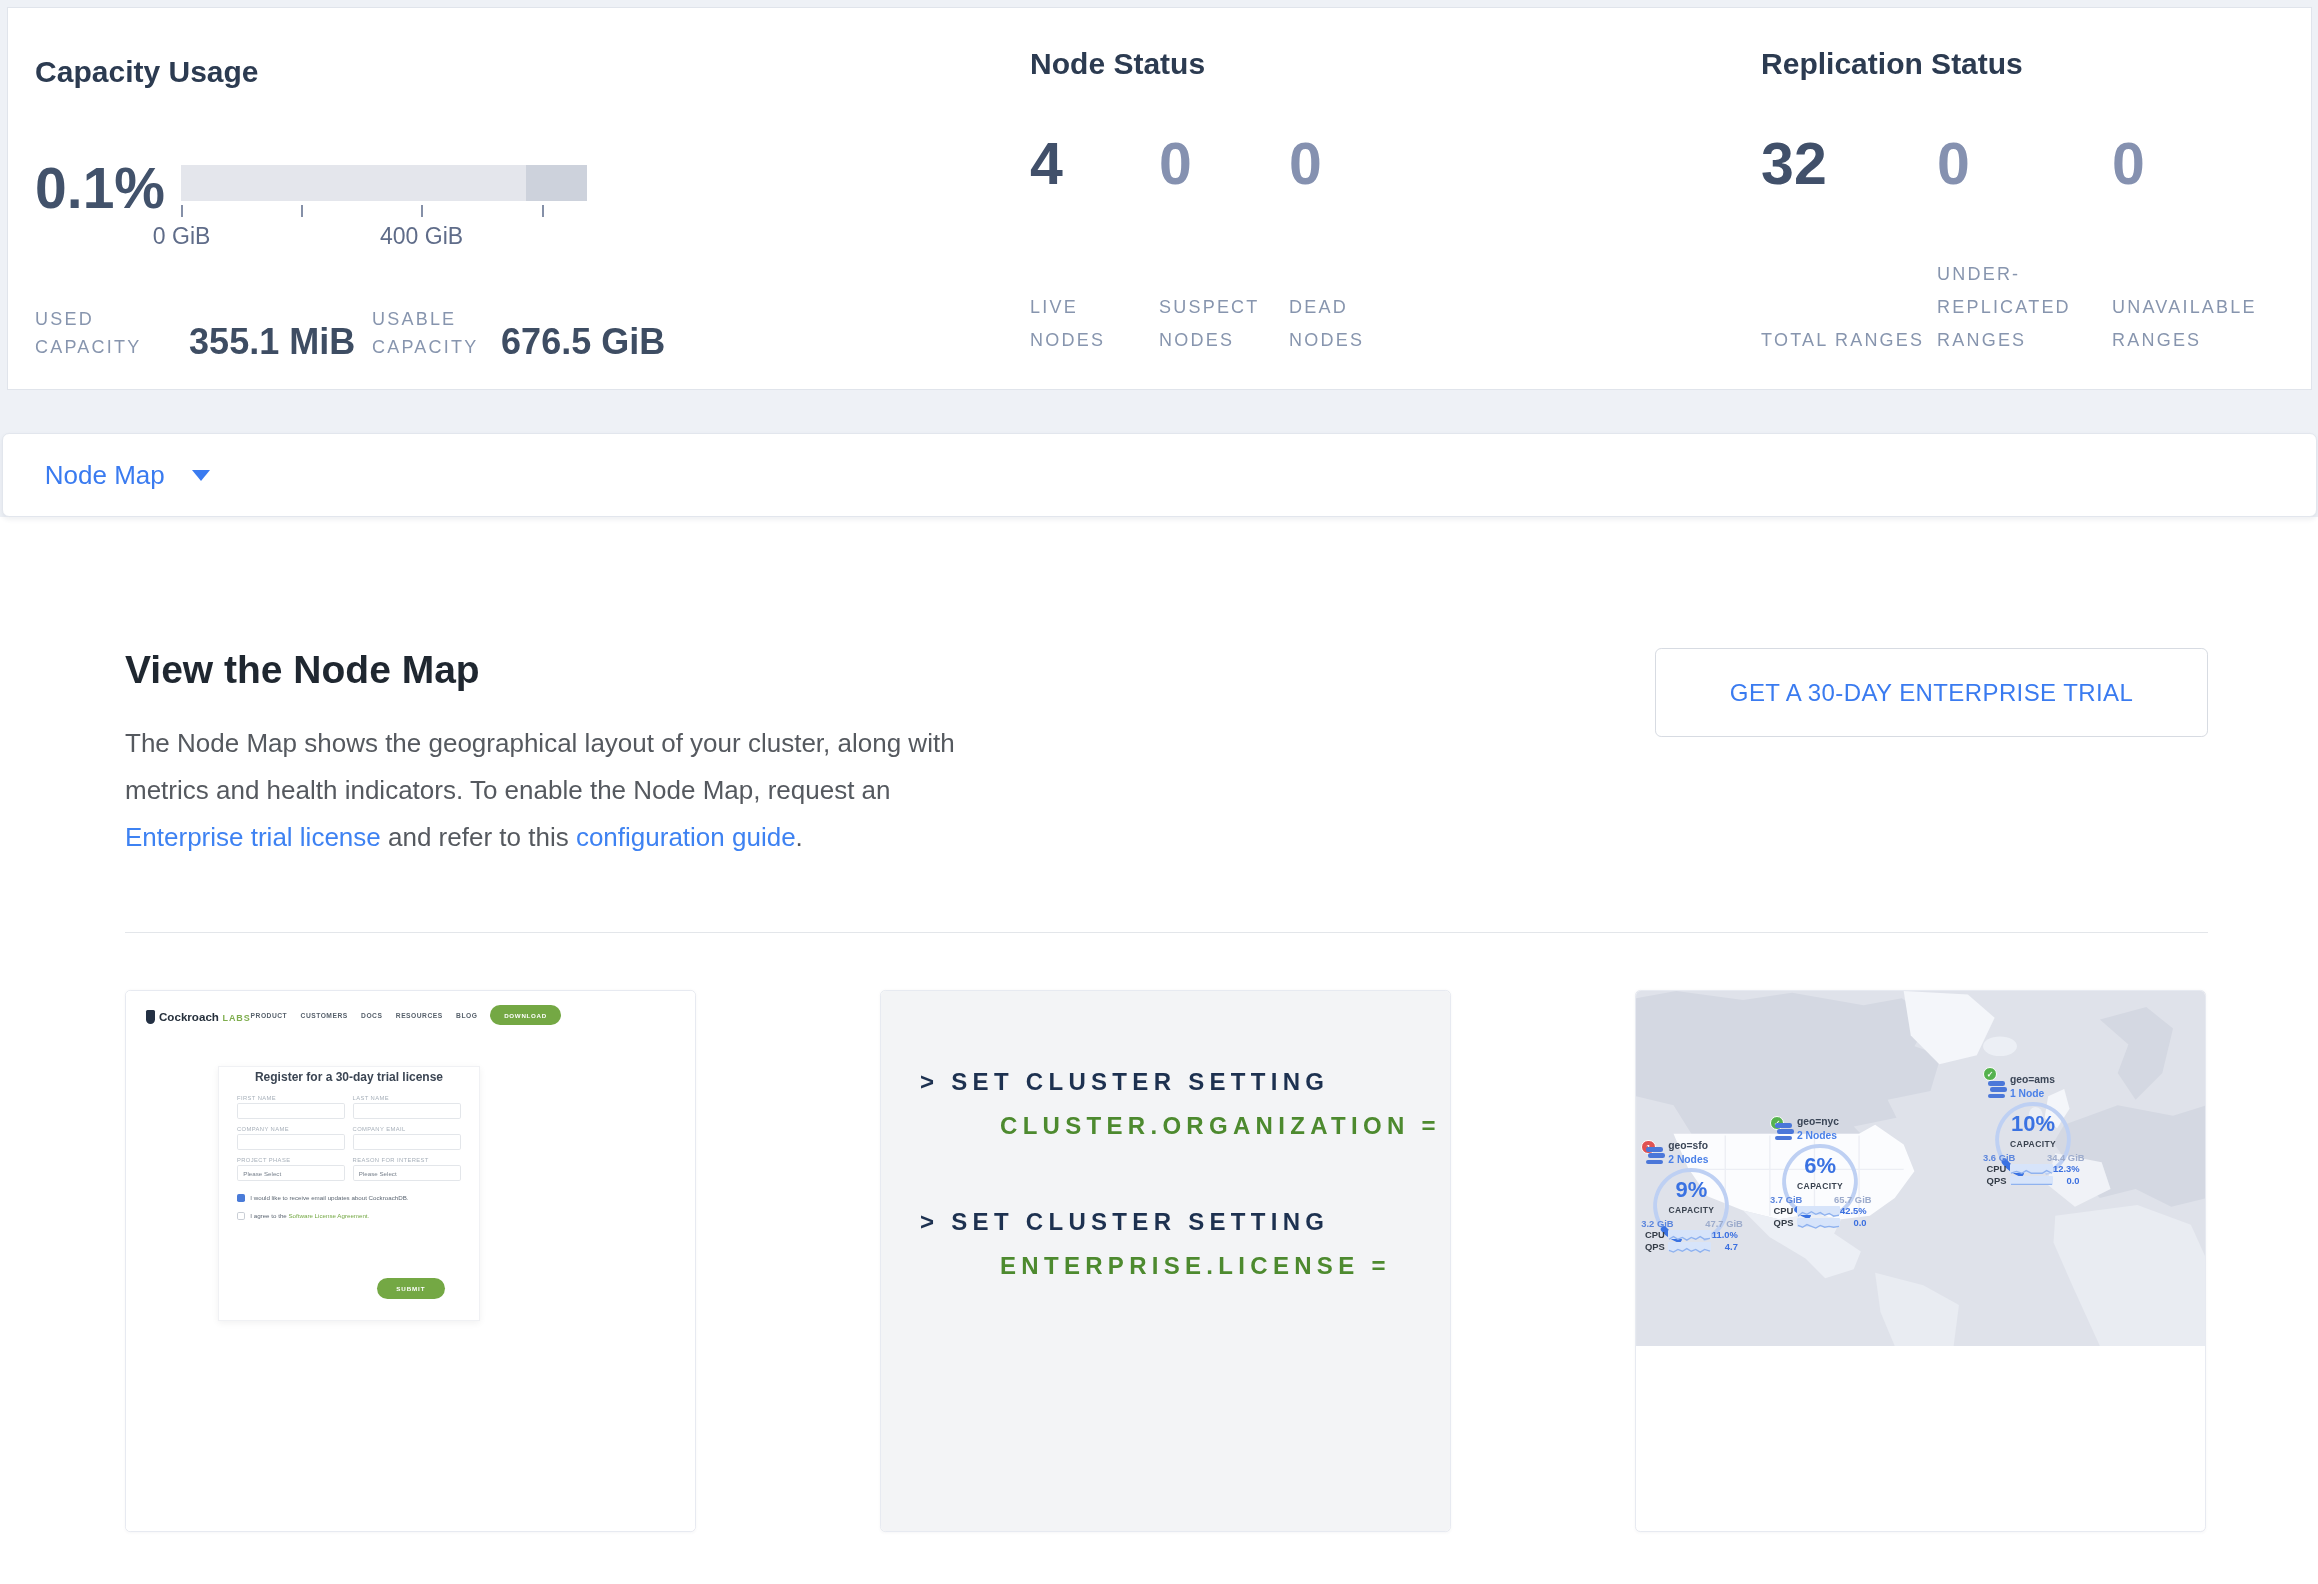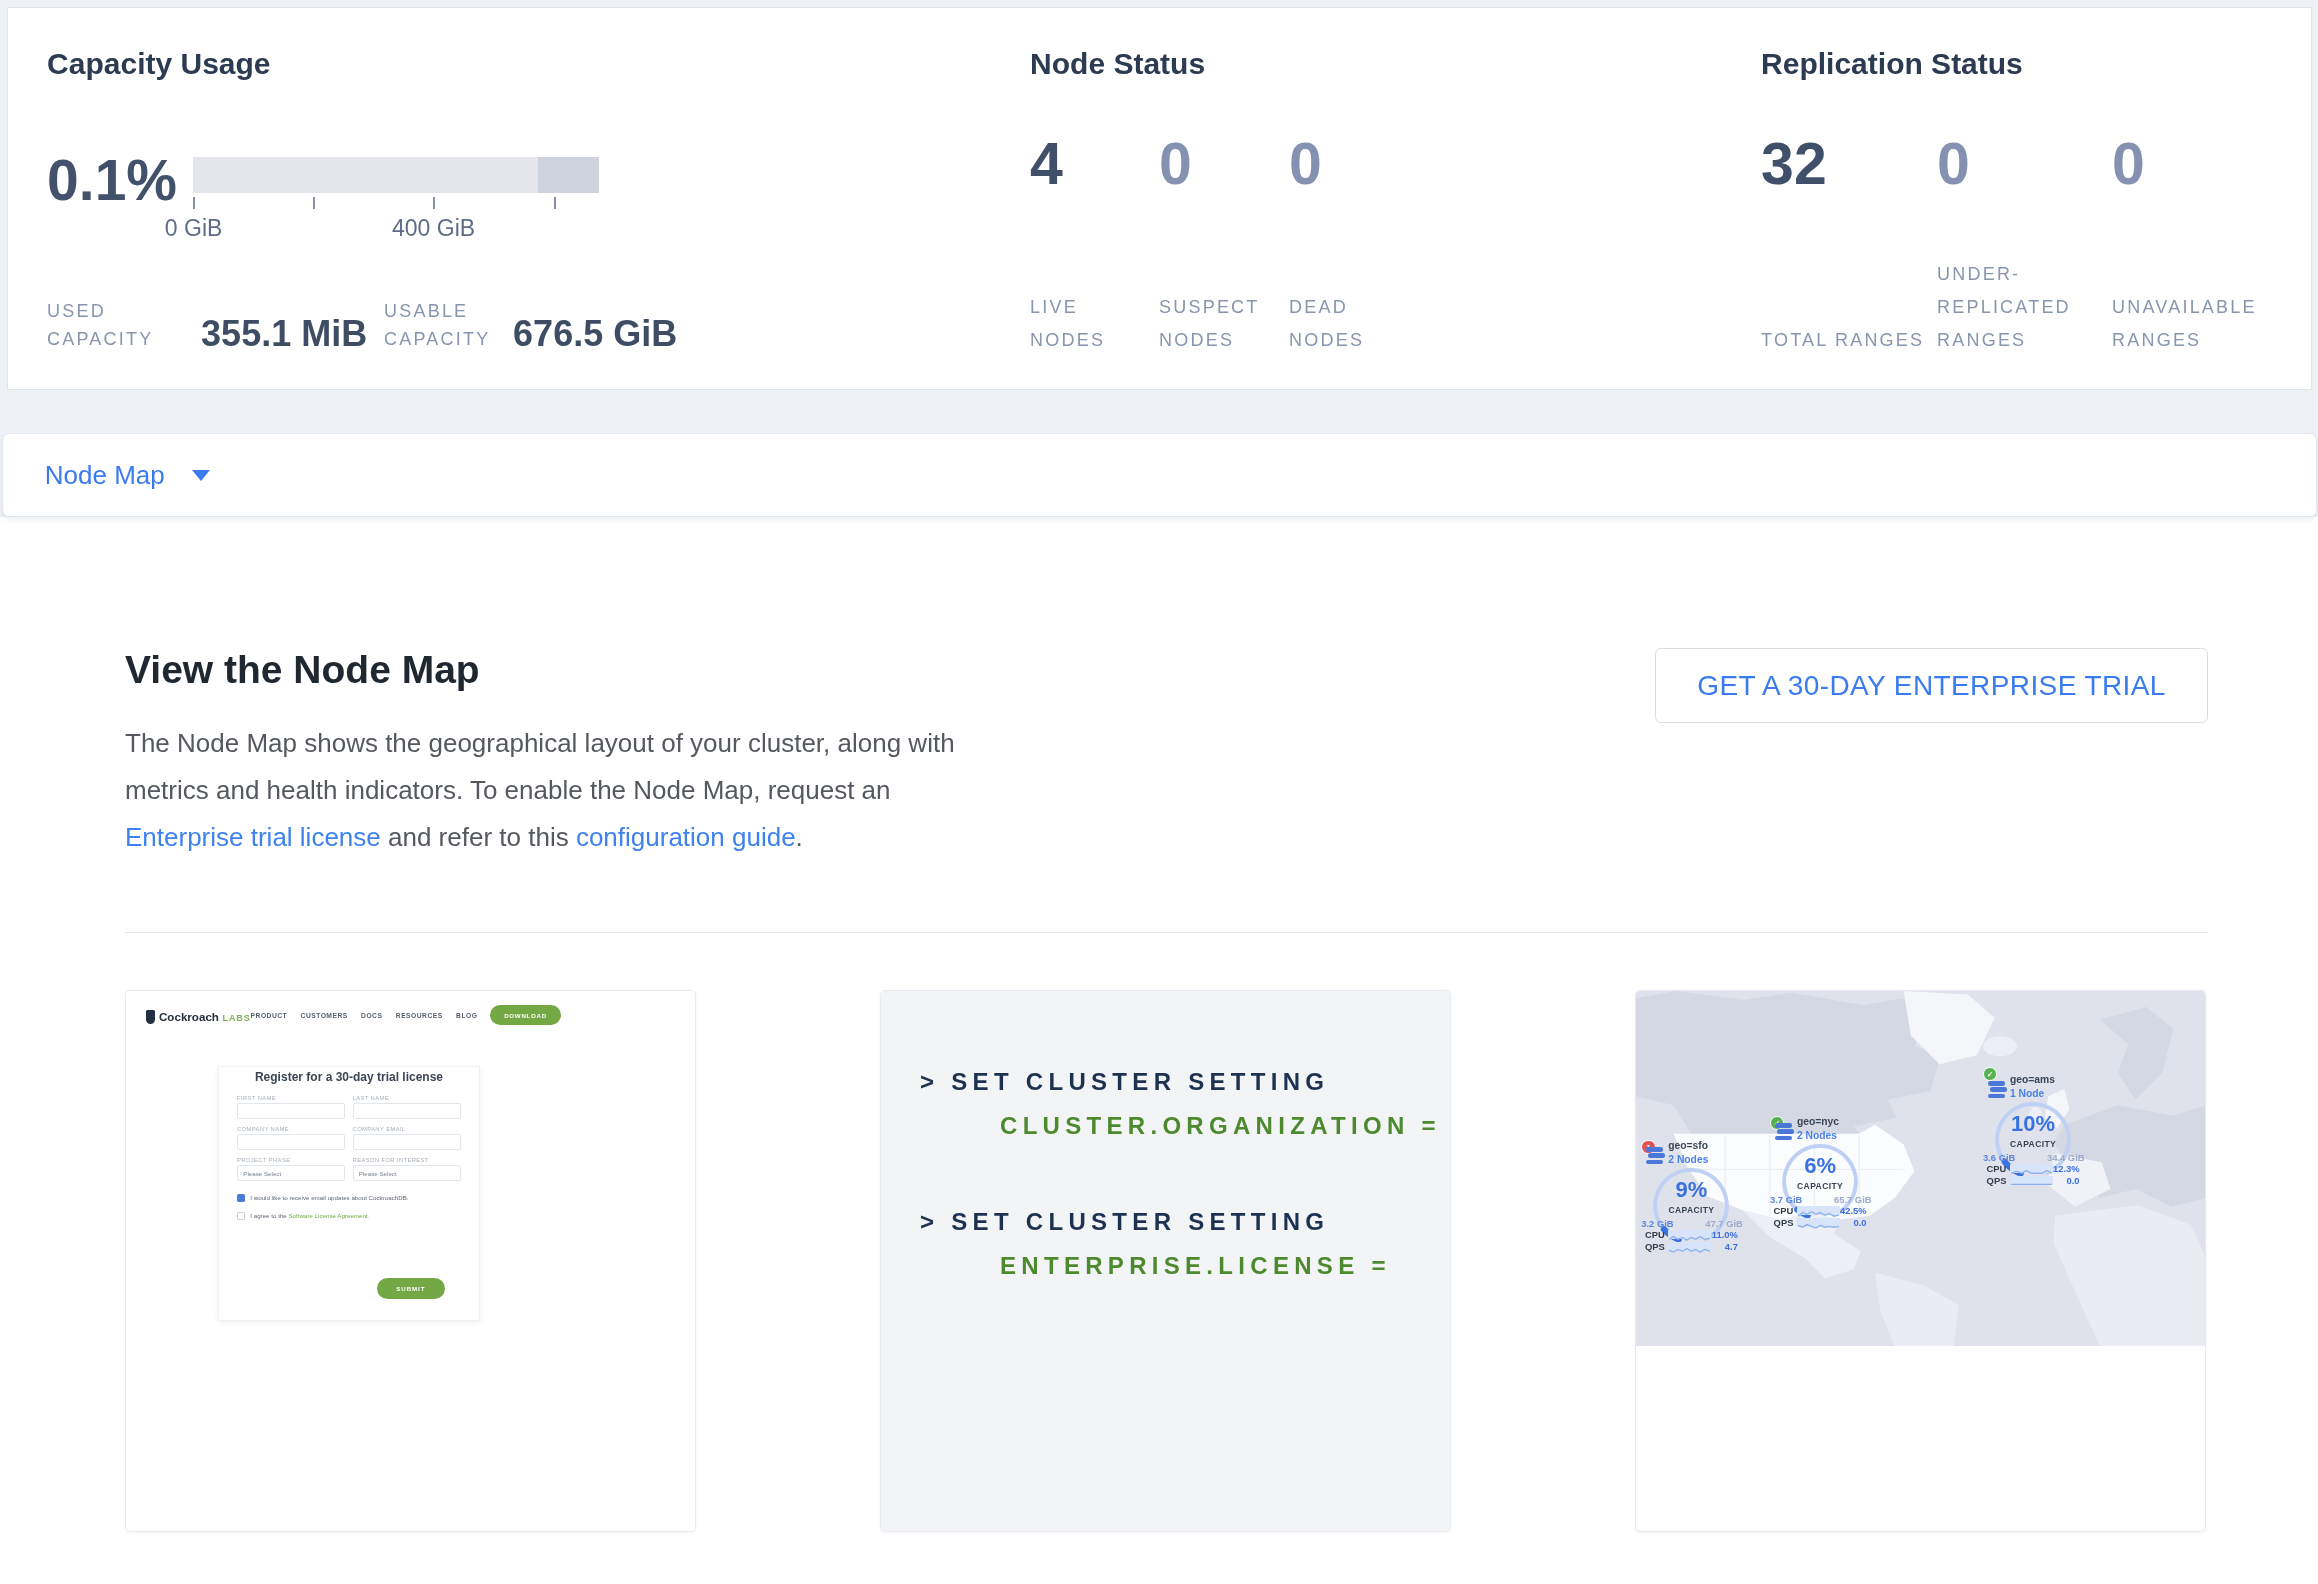--- a/index.html
+++ b/index.html
@@ -3,21 +3,21 @@
 <meta charset="utf-8">
 <style>
   * { margin:0; padding:0; box-sizing:border-box; }
   html,body { width:2319px; height:1585px; background:#ffffff; font-family:"Liberation Sans",sans-serif; overflow:hidden; }
 
   
   .top-region { background:#eef1f6; padding:7.1px 7.1px 0 7.1px; }
   .stats-panel { position:relative; background:#ffffff; border:0.9px solid #e0e4eb; height:383px; }
 
   .sec { position:absolute; top:0; height:100%; }
-  .sec-capacity { left:39px; width:660px; }
+  .sec-capacity { left:27px; width:660px;margin-top:8px; }
   .sec-nodes { left:1022px; width:419px; }
   .sec-replication { left:1753px; width:544px; }
   .sec-title { position:absolute; top:39px; left:0; font-size:30px; font-weight:bold; color:#2c3b51; }
 
   
   .cap-pct { position:absolute; left:0; top:139px; font-size:57px; font-weight:bold; color:#42526b; }
   .cap-bar { position:absolute; left:146px; top:149px; width:406px; height:36px; background:#e4e6ec; }
   .cap-bar-tail { position:absolute; right:0; top:0; width:15%; height:100%; background:#cdd2dc; }
   .cap-tick { position:absolute; top:189px; width:1.8px; height:11.6px; background:#8590a8; }
   .cap-ticklabel { position:absolute; top:207px; width:107px; text-align:center; font-size:23px; color:#5f6c89; }
@@ -36,21 +36,21 @@
   .nodemap-bar { position:relative; margin:0 -5.3px; background:#ffffff; border:0.9px solid #e2e6ed; border-radius:7.1px; height:84px; display:flex; align-items:center; padding-left:42px; box-shadow:0 2.7px 4.5px rgba(70,80,100,0.08); }
   .nodemap-label { font-size:26px; color:#3a7bf0; cursor:pointer; display:flex; align-items:center; }
   .caret-down { width:0; height:0; border-left:9px solid transparent; border-right:9px solid transparent; border-top:11.6px solid #3a7bf0; margin-left:27px; }
 
   
   .main { background:#ffffff; padding:131px 111px 0 125px; }
   .intro-row { display:flex; align-items:flex-start; }
   .intro-heading { font-size:39px; font-weight:bold; color:#1f2730; }
   .intro-text { margin-top:28px; width:883px; font-size:26px; line-height:47px; color:#55595f; }
   .link { color:#3e82f2; cursor:pointer; text-decoration:none; }
-  .trial-btn { margin-left:auto; width:553px; height:75px; background:#ffffff; border:0.9px solid #d7dbe2; border-radius:6.2px; font-size:28px; color:#3a7bf0; letter-spacing:0.4px; display:flex; align-items:center; justify-content:center; cursor:pointer; font-family:"Liberation Sans",sans-serif; }
+  .trial-btn { margin-left:auto; width:553px; height:89px; background:#ffffff; border:0.9px solid #d7dbe2; border-radius:6.2px; font-size:24px; color:#3a7bf0; letter-spacing:0.4px; display:flex; align-items:center; justify-content:center; cursor:pointer; font-family:"Liberation Sans",sans-serif; }
   .divider { border:none; border-top:0.9px solid #e3e6ea; margin-top:71px; }
 
   .cards-row { display:flex; gap:184px; margin-top:57px; }
   .card { width:571px; height:542px; border:0.9px solid #e7eaf1; border-radius:5.3px; background:#ffffff; overflow:hidden; box-shadow:0 0.9px 2.7px rgba(70,80,100,0.05); }
   .card-top { position:relative; height:355px; }
   .card-caption { padding:48px 34px 0 34px; font-size:26px; line-height:47px; color:#5b6167; }
 
   
   .mini-site { background:#ffffff; height:100%; }
   .ms-nav { position:absolute; left:19.6px; top:14.3px; width:412px; display:flex; align-items:center; }

